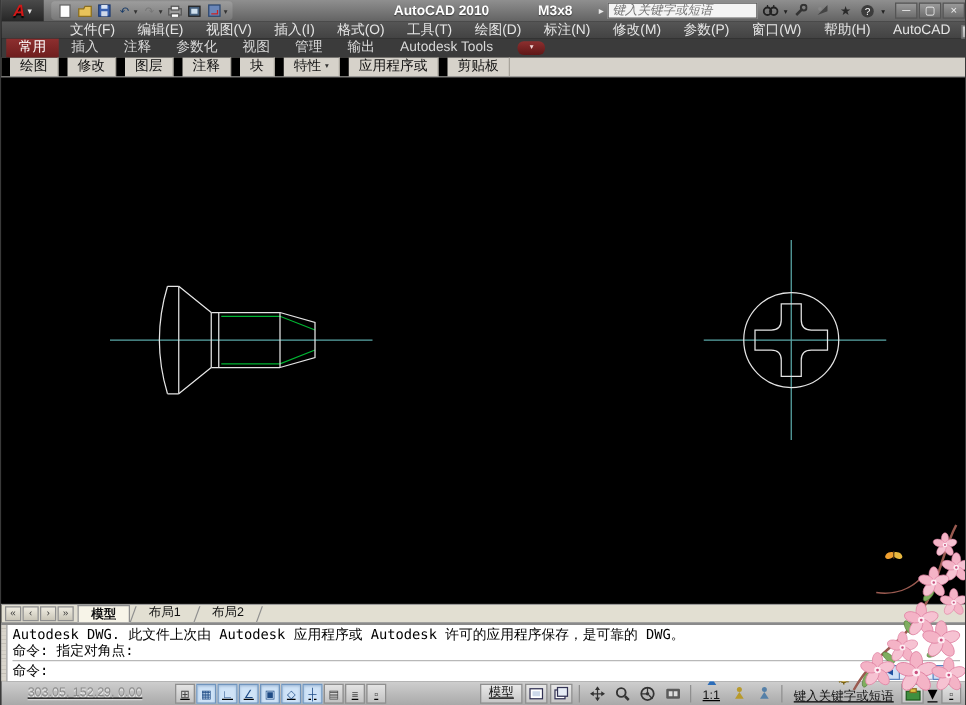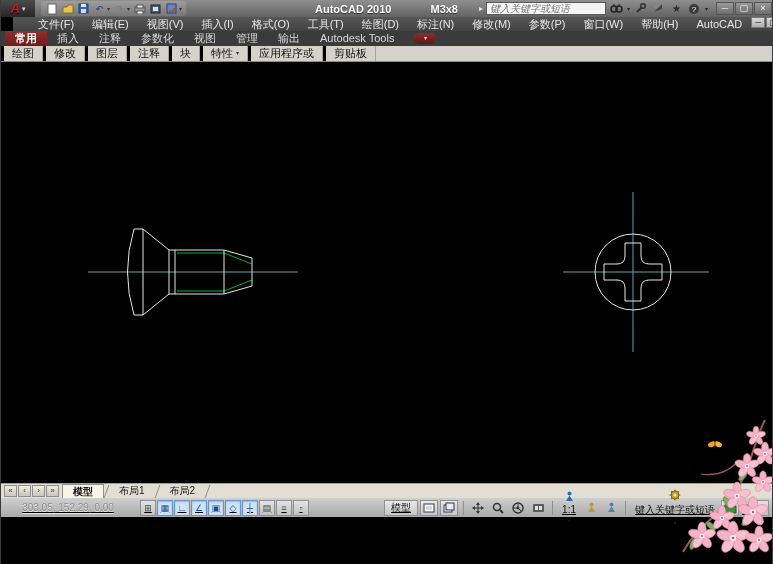--- a/index.html
+++ b/index.html
@@ -22,34 +22,34 @@
   .infocenter { margin-left:auto; display:flex; align-items:center; gap:3px; padding-right:4px; z-index:2; }
   .ic-expand { color:#e8e8e8; font-size:8px; cursor:pointer; }
   .ic-search { width:120px; height:13px; font-size:10px; font-style:italic; color:#888; border:1px solid #5a5a5a; background:#f4f4f4; padding:0 3px; font-family:"Liberation Sans",sans-serif; }
   .ic-btn { width:15px; height:13px; display:flex; align-items:center; justify-content:center; color:#2a2a2a; font-size:10px; cursor:pointer; }
   .ic-btn svg { display:block; }
   .ic-dd { font-size:6px; color:#222; cursor:pointer; }
   .winctl { display:flex; gap:1px; margin-left:4px; z-index:2; }
   .winbtn { width:18px; height:13px; background:linear-gradient(#9a9a9a,#6d6d6d); border:1px solid #555; color:#f2f2f2; font-size:9px; line-height:11px; text-align:center; cursor:pointer; }
 
   
-  .menubar { height:14px; background:linear-gradient(#565656,#424242); display:flex; align-items:flex-start; padding-left:16px;margin-left:12px; }
+  .menubar { height:14px; background:linear-gradient(#565656,#424242); display:flex; align-items:flex-end; padding-left:46px; }
   .menuitem { color:#e6e6e6; font-size:11px; line-height:14px; padding:0 9px; cursor:pointer; white-space:nowrap; }
   .docctl { margin-left:auto; display:flex; gap:1px; padding-right:3px; }
   .docbtn { width:14px; height:11px; background:linear-gradient(#d9d9d9,#aeaeae); border:1px solid #777; color:#222; font-size:8px; line-height:9px; text-align:center; cursor:pointer; }
 
   
   .ribbontabs { height:15px; background:#3b3b3b; display:flex; align-items:flex-end; padding-left:4px; }
   .rtab { color:#d8d8d8; font-size:11px; line-height:15px; padding:0 10px; cursor:pointer; white-space:nowrap; }
-  .rtab.active { background:linear-gradient(#8d2f2f,#6e1d1d); color:#fff; font-weight:bold; }
+  .rtab.active { background:linear-gradient(#8d2f2f,#6e1d1d); color:#fff; font-weight:normal; }
   .rtoggle { margin-left:10px; margin-bottom:2px; width:22px; height:11px; background:linear-gradient(#8d2f2f,#5e1717); border-radius:5px; color:#f0d8d8; font-size:6px; text-align:center; line-height:11px; cursor:pointer; }
 
   
   .panelstrip { height:16px; background:#d6d2ca; border-bottom:1px solid #8a8a8a; display:flex; align-items:stretch; }
-  .panelbtn { font-size:11px; line-height:15px; color:#111; padding:0 8px; border-right:1px solid #a8a49c; border-left:3px solid #000000; display:flex; align-items:center; gap:3px; cursor:pointer; white-space:nowrap; }
+  .panelbtn { font-size:11px; line-height:15px; color:#111; padding:0 8px; border-right:1px solid #a8a49c; border-left:7px solid #000000; display:flex; align-items:center; gap:3px; cursor:pointer; white-space:nowrap; }
   .panelbtn .pdd { font-size:6px; color:#333; }
 
   
   .canvas { position:relative; height:421px; background:#000; }
   .canvas svg { position:absolute; left:0; top:0; }
 
   
   .layouttabs { height:15px; background:#e2dfd2; border-top:1px solid #9a9a9a; display:flex; align-items:stretch; font-size:10px; }
   .tabnav { display:flex; align-items:center; gap:1px; padding:0 3px; }
   .tabnavbtn { width:13px; height:12px; background:linear-gradient(#efece1,#cac6b8); border:1px solid #8f8f8f; font-size:8px; line-height:10px; text-align:center; color:#333; cursor:pointer; }
@@ -284,20 +284,34 @@
       <span class="tabnavbtn">»</span>
     </div>
     <span class="ltab active">模型</span>
     <span class="tabsep"></span>
     <span class="ltab">布局1</span>
     <span class="tabsep"></span>
     <span class="ltab">布局2</span>
     <span class="tabsep"></span>
   </div>
 
+  <div class="cmdwin">
+    <div class="cmdgrip"></div>
+    <div class="cmdbody">
+      <div class="cmdline">Autodesk DWG.  此文件上次由 Autodesk 应用程序或 Autodesk 许可的应用程序保存，是可靠的 DWG。</div>
+      <div class="cmdline">命令: 指定对角点:</div>
+      <div class="cmdsep"></div>
+      <div class="cmdline">命令:</div>
+    </div>
+    <div class="miniscroll">
+      <span class="msbtn">◀</span>
+      <span class="mstrack"></span>
+      <span class="msbtn">▶</span>
+    </div>
+  </div>
 
   <div class="statusbar">
     <span class="coords">303.05, 152.29, 0.00</span>
     <div class="stgroup">
       <span class="stbtn">⊞</span>
       <span class="stbtn on">▦</span>
       <span class="stbtn on">∟</span>
       <span class="stbtn on">∠</span>
       <span class="stbtn on">▣</span>
       <span class="stbtn on">◇</span>

